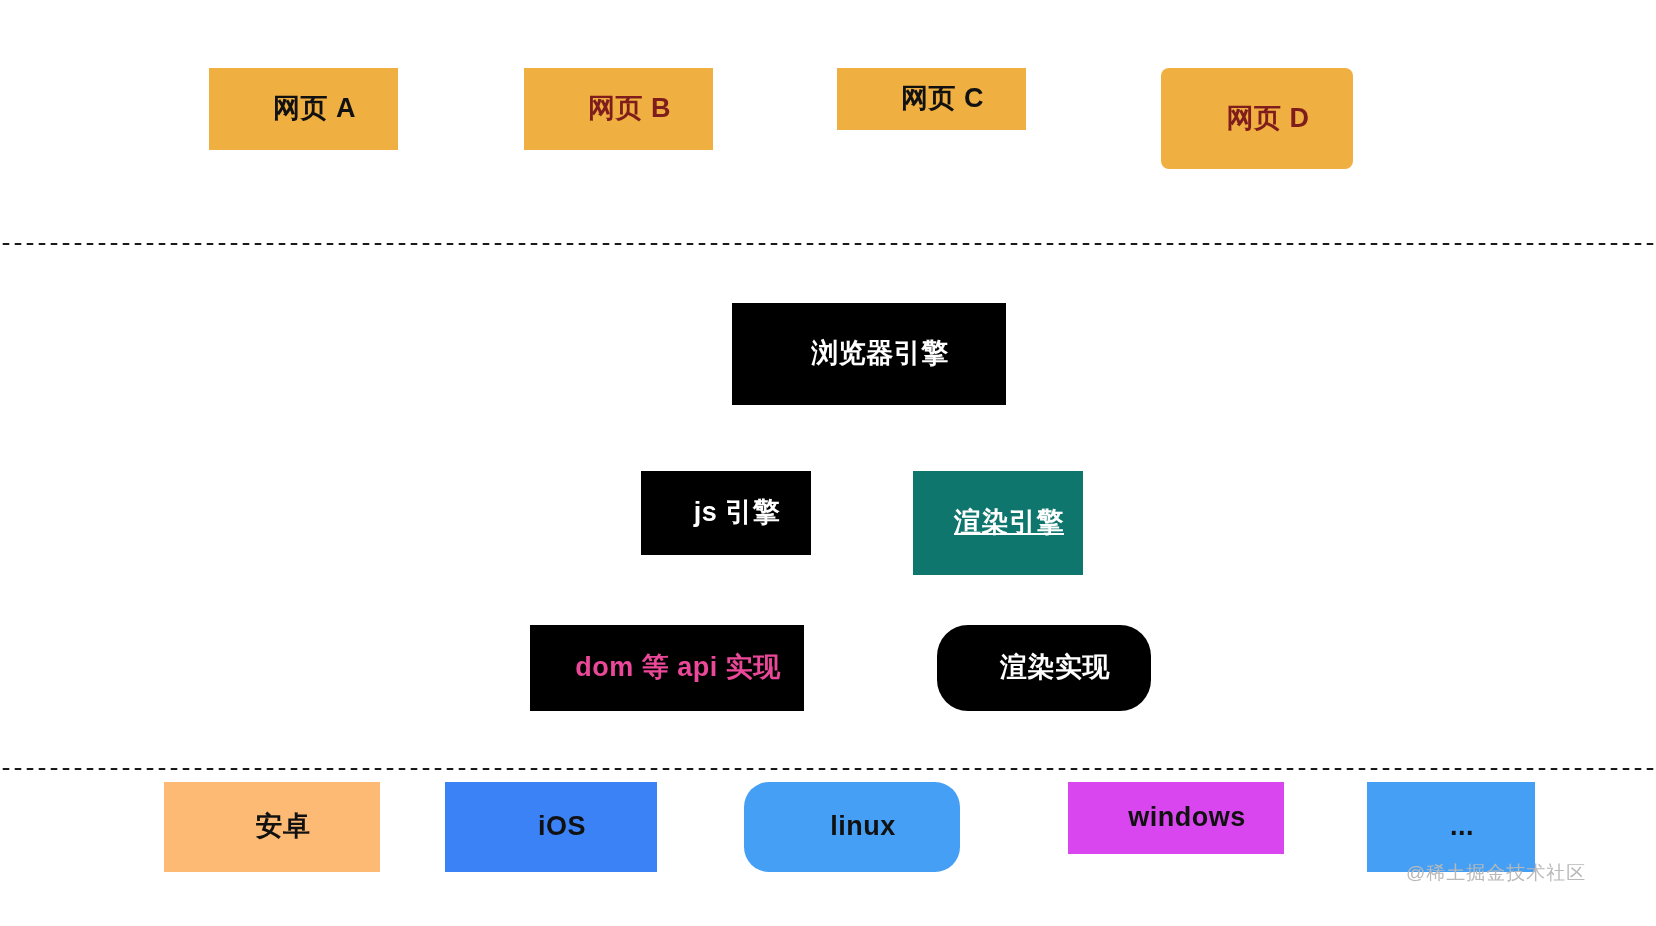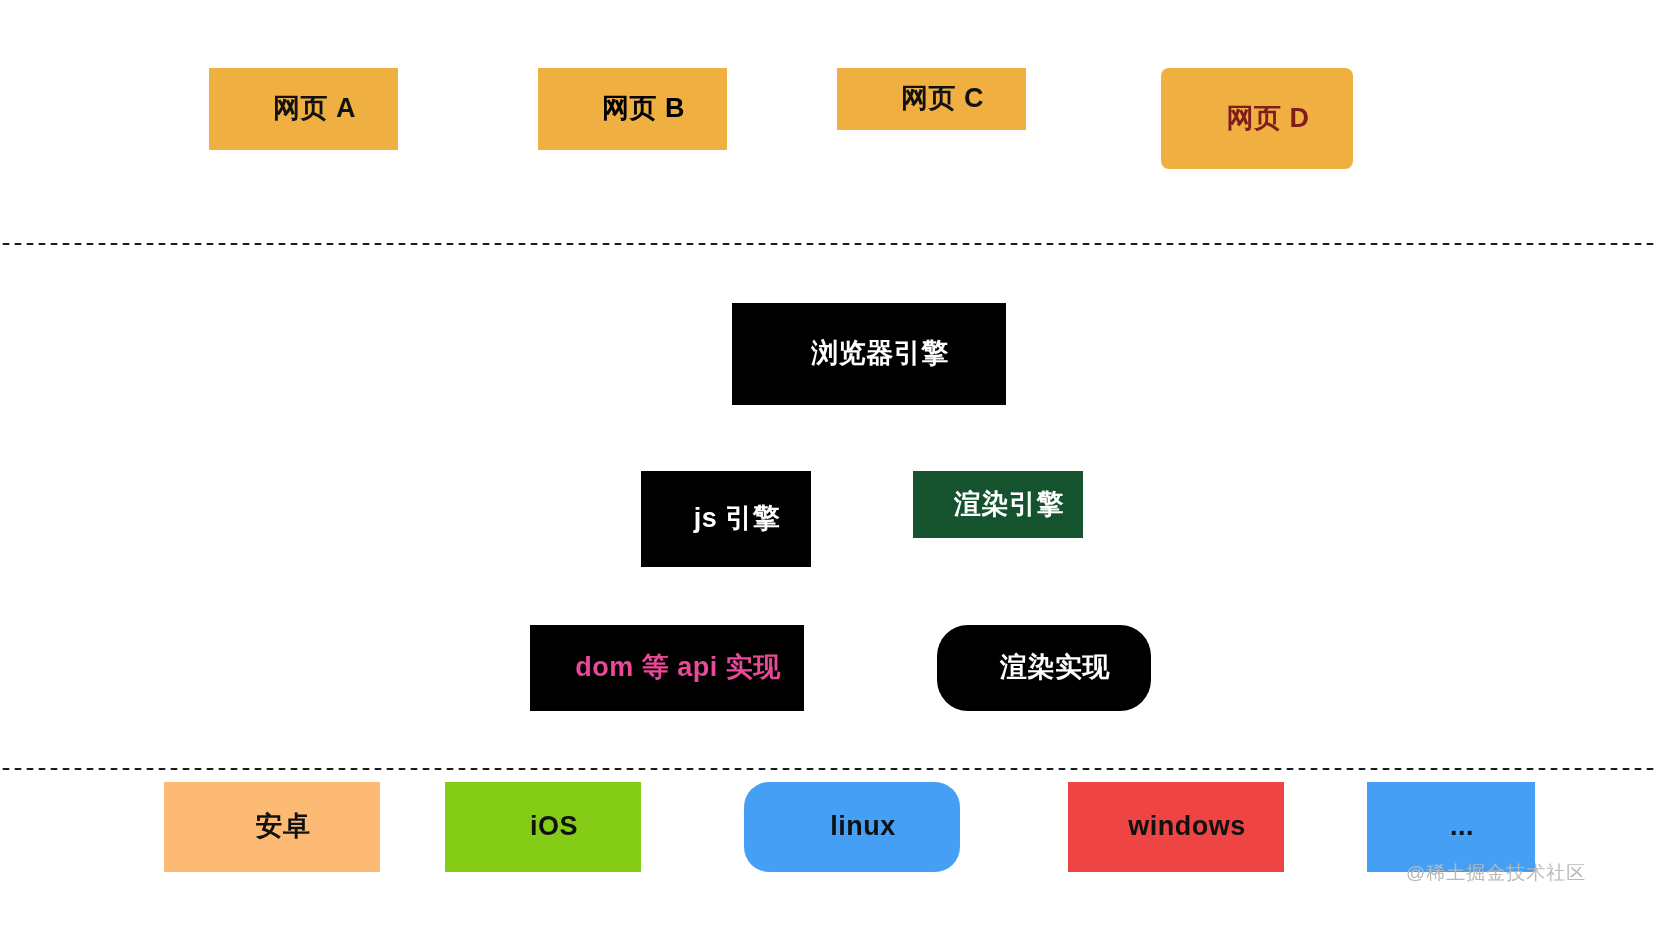--- a/index.html
+++ b/index.html
@@ -64,36 +64,36 @@
     letter-spacing: 1px;
   }
 </style>
 </head>
 <body>
 
 <div id="canvas" style="background: rgb(255, 255, 255);">
 
   <div class="layer layer-pages">
       <div class="node" style="left: 209px; top: 68px; width: 189px; height: 82px; background: rgb(239, 175, 65); color: rgb(17, 17, 17);">网页 A</div>
-      <div class="node" style="left: 538px; top: 68px; width: 189px; height: 82px; background: rgb(239, 175, 65); color: #000000;">网页 B</div>
+      <div class="node" style="left: 524px; top: 68px; width: 189px; height: 82px; background: rgb(239, 175, 65); color: #7f1d1d;">网页 B</div>
       <div class="node" style="left: 837px; top: 68px; width: 189px; height: 62px; background: rgb(239, 175, 65); color: rgb(17, 17, 17);">网页 C</div>
       <div class="node" style="left: 1161px; top: 68px; width: 192px; height: 101px; background: rgb(239, 175, 65); color: #7f1d1d; border-radius: 8px;">网页 D</div>
     </div>
   <div class="layer layer-browser">
       <div class="node" style="left: 732px; top: 303px; width: 274px; height: 102px; background: rgb(0, 0, 0); color: rgb(255, 255, 255);">浏览器引擎</div>
-      <div class="node" style="left: 641px; top: 471px; width: 170px; height: 96px; background: rgb(0, 0, 0); color: rgb(255, 255, 255);">js 引擎</div>
-      <div class="node" style="left: 913px; top: 471px; width: 170px; height: 67px; background: #14532d; color: rgb(255, 255, 255);">渲染引擎</div>
+      <div class="node" style="left: 641px; top: 471px; width: 170px; height: 84px; background: rgb(0, 0, 0); color: rgb(255, 255, 255);">js 引擎</div>
+      <div class="node" style="left: 913px; top: 471px; width: 170px; height: 104px; background: #0f766e; color: rgb(255, 255, 255); text-decoration: underline;">渲染引擎</div>
       <div class="node" style="left: 530px; top: 625px; width: 274px; height: 86px; background: rgb(0, 0, 0); color: #ec4899;">dom 等 api 实现</div>
       <div class="node" style="left: 937px; top: 625px; width: 214px; height: 86px; background: rgb(0, 0, 0); color: rgb(255, 255, 255); border-radius: 31px;">渲染实现</div>
     </div>
   <div class="layer layer-os">
       <div class="node" style="left: 164px; top: 782px; width: 216px; height: 90px; background: #fdba74; color: rgb(17, 17, 17);">安卓</div>
-      <div class="node" style="left: 445px; top: 782px; width: 196px; height: 90px; background: #84cc16; color: rgb(17, 17, 17);">iOS</div>
+      <div class="node" style="left: 445px; top: 782px; width: 212px; height: 90px; background: #3b82f6; color: rgb(17, 17, 17);">iOS</div>
       <div class="node" style="left: 744px; top: 782px; width: 216px; height: 90px; background: rgb(69, 160, 245); color: rgb(17, 17, 17); border-radius: 25px;">linux</div>
-      <div class="node" style="left: 1068px; top: 782px; width: 216px; height: 90px; background: #ef4444; color: rgb(17, 17, 17);">windows</div>
+      <div class="node" style="left: 1068px; top: 782px; width: 216px; height: 72px; background: #d946ef; color: rgb(17, 17, 17);">windows</div>
       <div class="node" style="left: 1367px; top: 782px; width: 168px; height: 90px; background: rgb(69, 160, 245); color: rgb(17, 17, 17);">...</div>
     </div>
 
   <div class="watermark" style="left: 1406px; top: 860px; color: rgb(185, 185, 185);">@稀土掘金技术社区</div>
 
 <div class="divider" style="top: 242px;"></div>
     <div class="divider" style="top: 767px;"></div>
   </div>
 
 </body></html>

